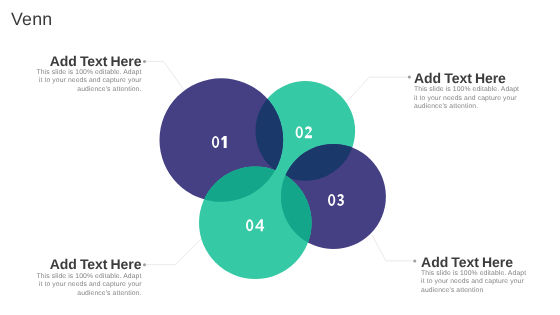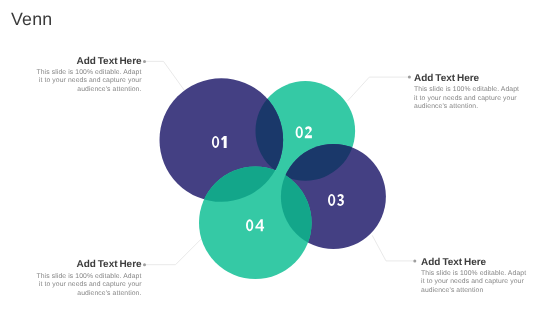--- a/index.html
+++ b/index.html
@@ -2,21 +2,21 @@
 <html><head>
 <meta charset="utf-8">
 <style>
   html,body{margin:0;padding:0;}
   body{width:560px;height:315px;background:#ffffff;overflow:hidden;
        font-family:"Liberation Sans",sans-serif;-webkit-font-smoothing:antialiased;text-rendering:geometricPrecision;}
   .slide{position:relative;width:560px;height:277px;background:#fff;padding-left:33px;}
   .title{position:absolute;left:11px;top:9.4px;font-size:17.8px;font-weight:300;color:#3b3b3b;letter-spacing:0.2px;}
   svg.venn{position:absolute;left:0;top:0;width:560px;height:315px;}
   .callout{position:absolute;width:109px;}
-  .cap{font-size:10px;font-weight:bold;color:#3d3d3d;letter-spacing:-0.05px;word-spacing:-0.7px;white-space:nowrap;line-height:9px;}
+  .cap{font-size:14px;font-weight:bold;color:#3d3d3d;letter-spacing:-0.05px;word-spacing:-0.7px;white-space:nowrap;line-height:9px;}
   .body{font-size:6.8px;letter-spacing:0.1px;color:#868686;line-height:8.4px;margin-top:3.4px;}
   .r{text-align:right;}
   .l{text-align:left;}
   .c-tl{left:32.5px;top:56.7px;}
   .c-tr{left:414px;top:74.1px;}
   .c-bl{left:32.5px;top:260.4px;}
   .c-br{left:421.1px;top:257.7px;}
 </style>
 </head>
 <body>

